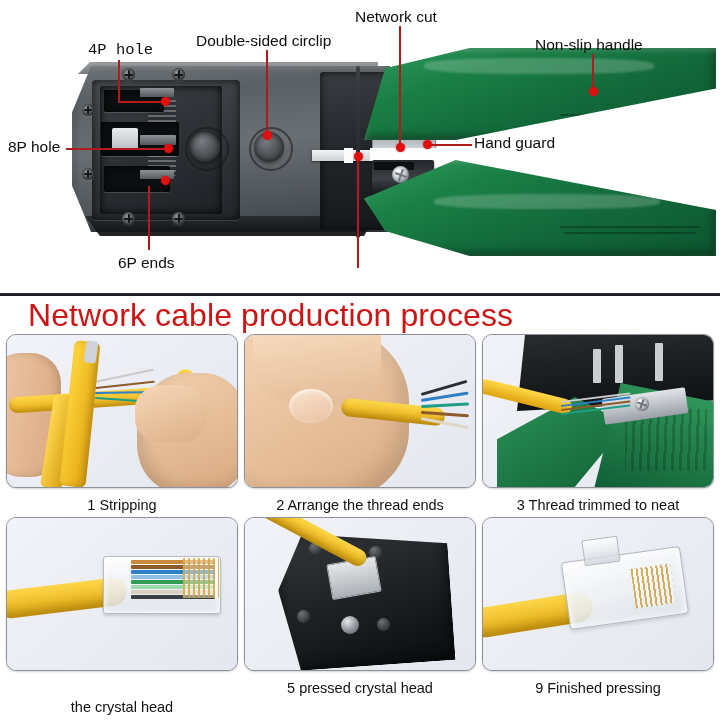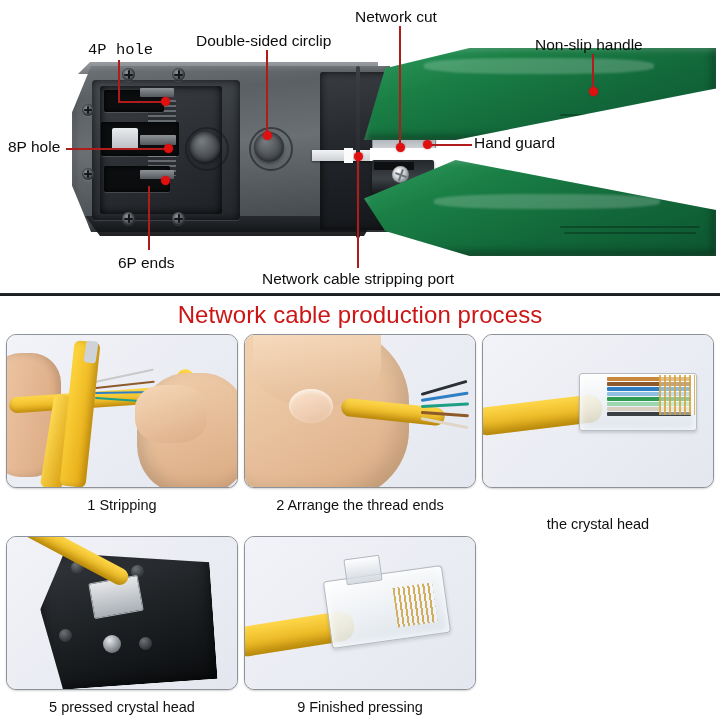--- a/index.html
+++ b/index.html
@@ -124,22 +124,22 @@
     clip-path:polygon(26% 0%,100% 52%,100% 100%,30% 100%,6% 74%,0% 40%);}
   .handle-hi{position:absolute;background:rgba(255,255,255,.20);border-radius:40%;filter:blur(1px);}
   .grip{position:absolute;height:2px;background:rgba(0,0,0,.26);border-radius:1px;}
 
   
   #divider{position:absolute;left:0;top:293px;width:720px;height:3px;
            background:linear-gradient(180deg,#2b2f35,#14171b);}
 
   
   #process{position:absolute;left:0;top:296px;width:720px;height:424px;background:#ffffff;}
-  #proc-title{text-align:center;color:#cc1515;font-size:24px;line-height:30px;
-              padding-top:4px;letter-spacing:.1px;}
+  #proc-title{text-align:left;color:#cc1515;font-size:32px;line-height:30px;
+              padding-top:4px;letter-spacing:.1px;margin-left:28px;}
 
   .grid{display:grid;grid-template-columns:repeat(3,1fr);column-gap:6px;row-gap:2px;
         padding:4px 6px 0 6px;box-sizing:border-box;}
   .cell{display:flex;flex-direction:column;align-items:center;}
   .photo{position:relative;width:230px;height:152px;border:1px solid #8e9299;border-radius:10px;
          background:#eceef4;overflow:hidden;box-shadow:0 1px 2px rgba(0,0,0,.18);}
   .cap{margin-top:8px;font-size:14.5px;color:#111;text-align:center;line-height:19px;width:232px;}
 
   
   .bg-lav{position:absolute;inset:0;background:linear-gradient(140deg,#f2f3f8,#e4e7ef);}
@@ -315,21 +315,20 @@
     <div class="dot" style="left:164px;top:144px;"></div>
 
     <div class="lbl" style="left:474px;top:134px;">Hand guard</div>
     <div class="lead h" style="left:430px;top:144px;width:42px;"></div>
     <div class="dot" style="left:423px;top:140px;"></div>
 
     <div class="lbl" style="left:118px;top:254px;">6P ends</div>
     <div class="lead v" style="left:148px;top:186px;height:64px;"></div>
     <div class="dot" style="left:161px;top:176px;"></div>
 
-    <div class="lbl" style="left:262px;top:270px;">Network cable stripping port</div>
     <div class="lead v" style="left:357px;top:160px;height:108px;"></div>
     <div class="dot" style="left:354px;top:152px;"></div>
   </div>
 
   <div id="divider"></div>
 
   <div id="process">
     <div id="proc-title">Network cable production process</div>
 
     <div class="grid">
@@ -366,20 +365,42 @@
             <i style="background:#2a2f33;transform:rotate(-16deg);top:0;"></i>
             <i style="background:#2f7fc4;transform:rotate(-9deg);top:6px;"></i>
             <i style="background:#1f9e86;transform:rotate(-3deg);top:12px;"></i>
             <i style="background:#8c5a2b;transform:rotate(4deg);top:18px;"></i>
             <i style="background:#e0d6c6;transform:rotate(11deg);top:24px;"></i>
           </div>
         </div>
         <div class="cap">2 Arrange the thread ends</div>
       </div>
 
+      <div class="cell">
+        <div class="photo">
+          <div class="bg-lav"></div>
+          <div class="p3-black"></div>
+          <div class="p3-slotm" style="left:110px;top:14px;width:8px;height:34px;"></div>
+          <div class="p3-slotm" style="left:132px;top:10px;width:8px;height:38px;"></div>
+          <div class="p3-slotm" style="left:172px;top:8px;width:8px;height:38px;"></div>
+          <div class="p3-green-l"></div>
+          <div class="p3-green-r"></div>
+          <div class="p3-grip"></div>
+          <div class="p3-metal"></div>
+          <div class="p3-cable"></div>
+          <div class="p3-wires">
+            <i style="background:#c9c9c9;transform:rotate(-7deg);top:0;"></i>
+            <i style="background:#2f7fc4;transform:rotate(-7deg);top:4px;"></i>
+            <i style="background:#8c5a2b;transform:rotate(-7deg);top:8px;"></i>
+            <i style="background:#1f9e86;transform:rotate(-7deg);top:12px;"></i>
+          </div>
+          <div class="blade-screw" style="left:152px;top:62px;width:14px;height:14px;"></div>
+        </div>
+        <div class="cap">3 Thread trimmed to neat</div>
+      </div>
 
       <div class="cell">
         <div class="photo">
           <div class="bg-lav"></div>
           <div class="p4-cable"></div>
           <div class="p4-plug"></div>
           <div class="p4-wires">
             <i style="background:#c8883d;top:0;"></i>
             <i style="background:#8c5a2b;top:5px;"></i>
             <i style="background:#2f7fc4;top:10px;"></i>

